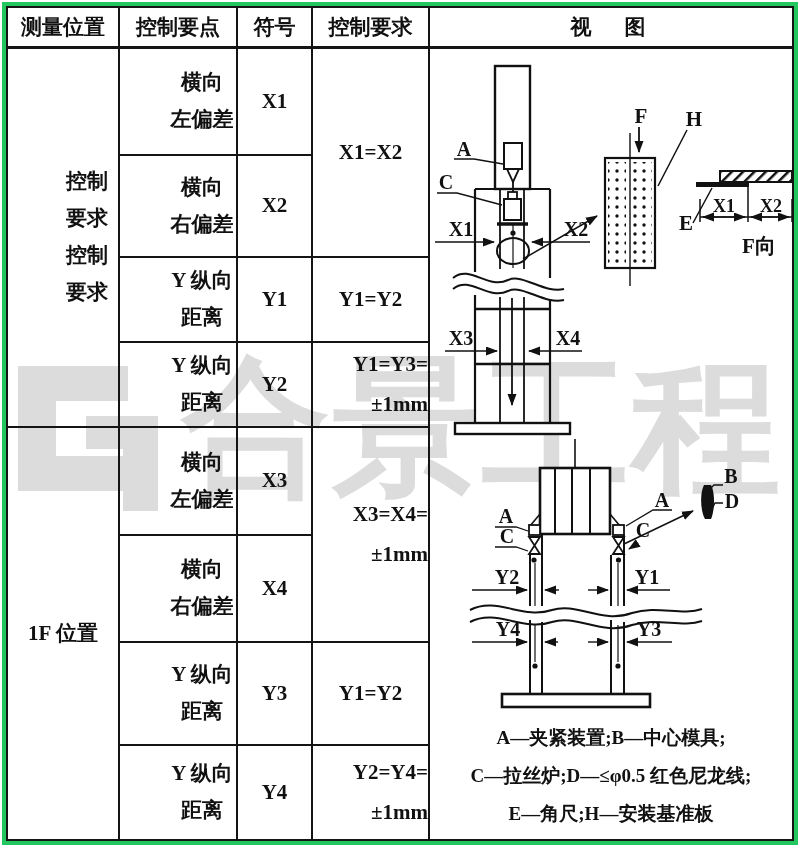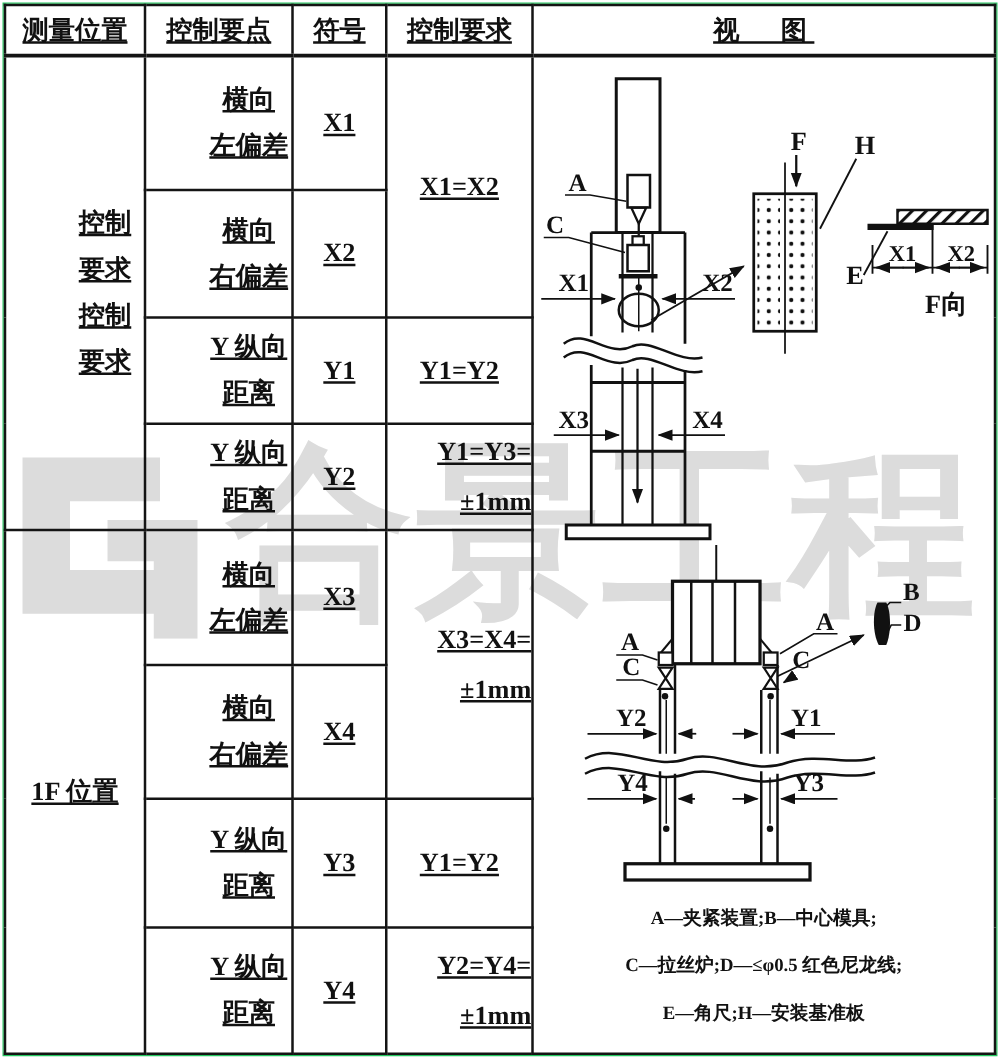--- a/index.html
+++ b/index.html
@@ -4,32 +4,32 @@
 <style>
   html,body{margin:0;padding:0;width:800px;height:847px;background:#ffffff;overflow:hidden;}
   body{position:relative;font-family:"Liberation Serif","DejaVu Serif",serif;color:#111;}
 
   
   .watermark{position:absolute;top:333px;left:8px;width:788px;height:190px;
     display:flex;align-items:center;gap:14px;color:#dcdcdc;z-index:0;}
   .watermark .wm-text{font-size:148px;font-weight:bold;letter-spacing:2px;line-height:1;
     white-space:nowrap;}
 
-  .sheet{position:absolute;inset:2px;border:1px solid #22c55e;z-index:1;background:transparent;text-decoration:underline;}
+  .sheet{position:absolute;inset:2px;border:4px solid #22c55e;z-index:1;background:transparent;}
   table.main{width:100%;height:100%;border-collapse:collapse;table-layout:fixed;background:transparent;}
   td{border:2px solid #141414;text-align:center;vertical-align:middle;
      font-weight:bold;font-size:21px;background:transparent;padding:0;}
   tr.hdr td{border-bottom:3px solid #141414;height:38px;}
   td.view-hd{letter-spacing:6px;}
   .two-line div{line-height:37px;padding-left:48px;}
   .req div{line-height:40px;text-align:right;}
   td.viewcell{position:relative;vertical-align:top;padding:0;}
   svg text{font-family:"Liberation Serif","DejaVu Serif",serif;font-weight:bold;fill:#111;}
   .legend{position:absolute;top:670px;left:0;width:100%;text-align:center;z-index:2;}
-  .legend p{margin:0;line-height:38px;font-size:15px;font-weight:bold;}
+  .legend p{margin:0;line-height:38px;font-size:19px;font-weight:bold;}
 </style>
 </head>
 <body>
 
 <div class="watermark">
   <svg width="160" height="165" viewBox="0 0 160 165">
     <path fill="currentColor" d="M10 20 H120 V55 H48 V110 H120 V145 H10 Z"></path>
     <path fill="currentColor" d="M78 70 H150 V165 H115 V103 H78 Z"></path>
   </svg>
   <span class="wm-text">合景工程</span>

